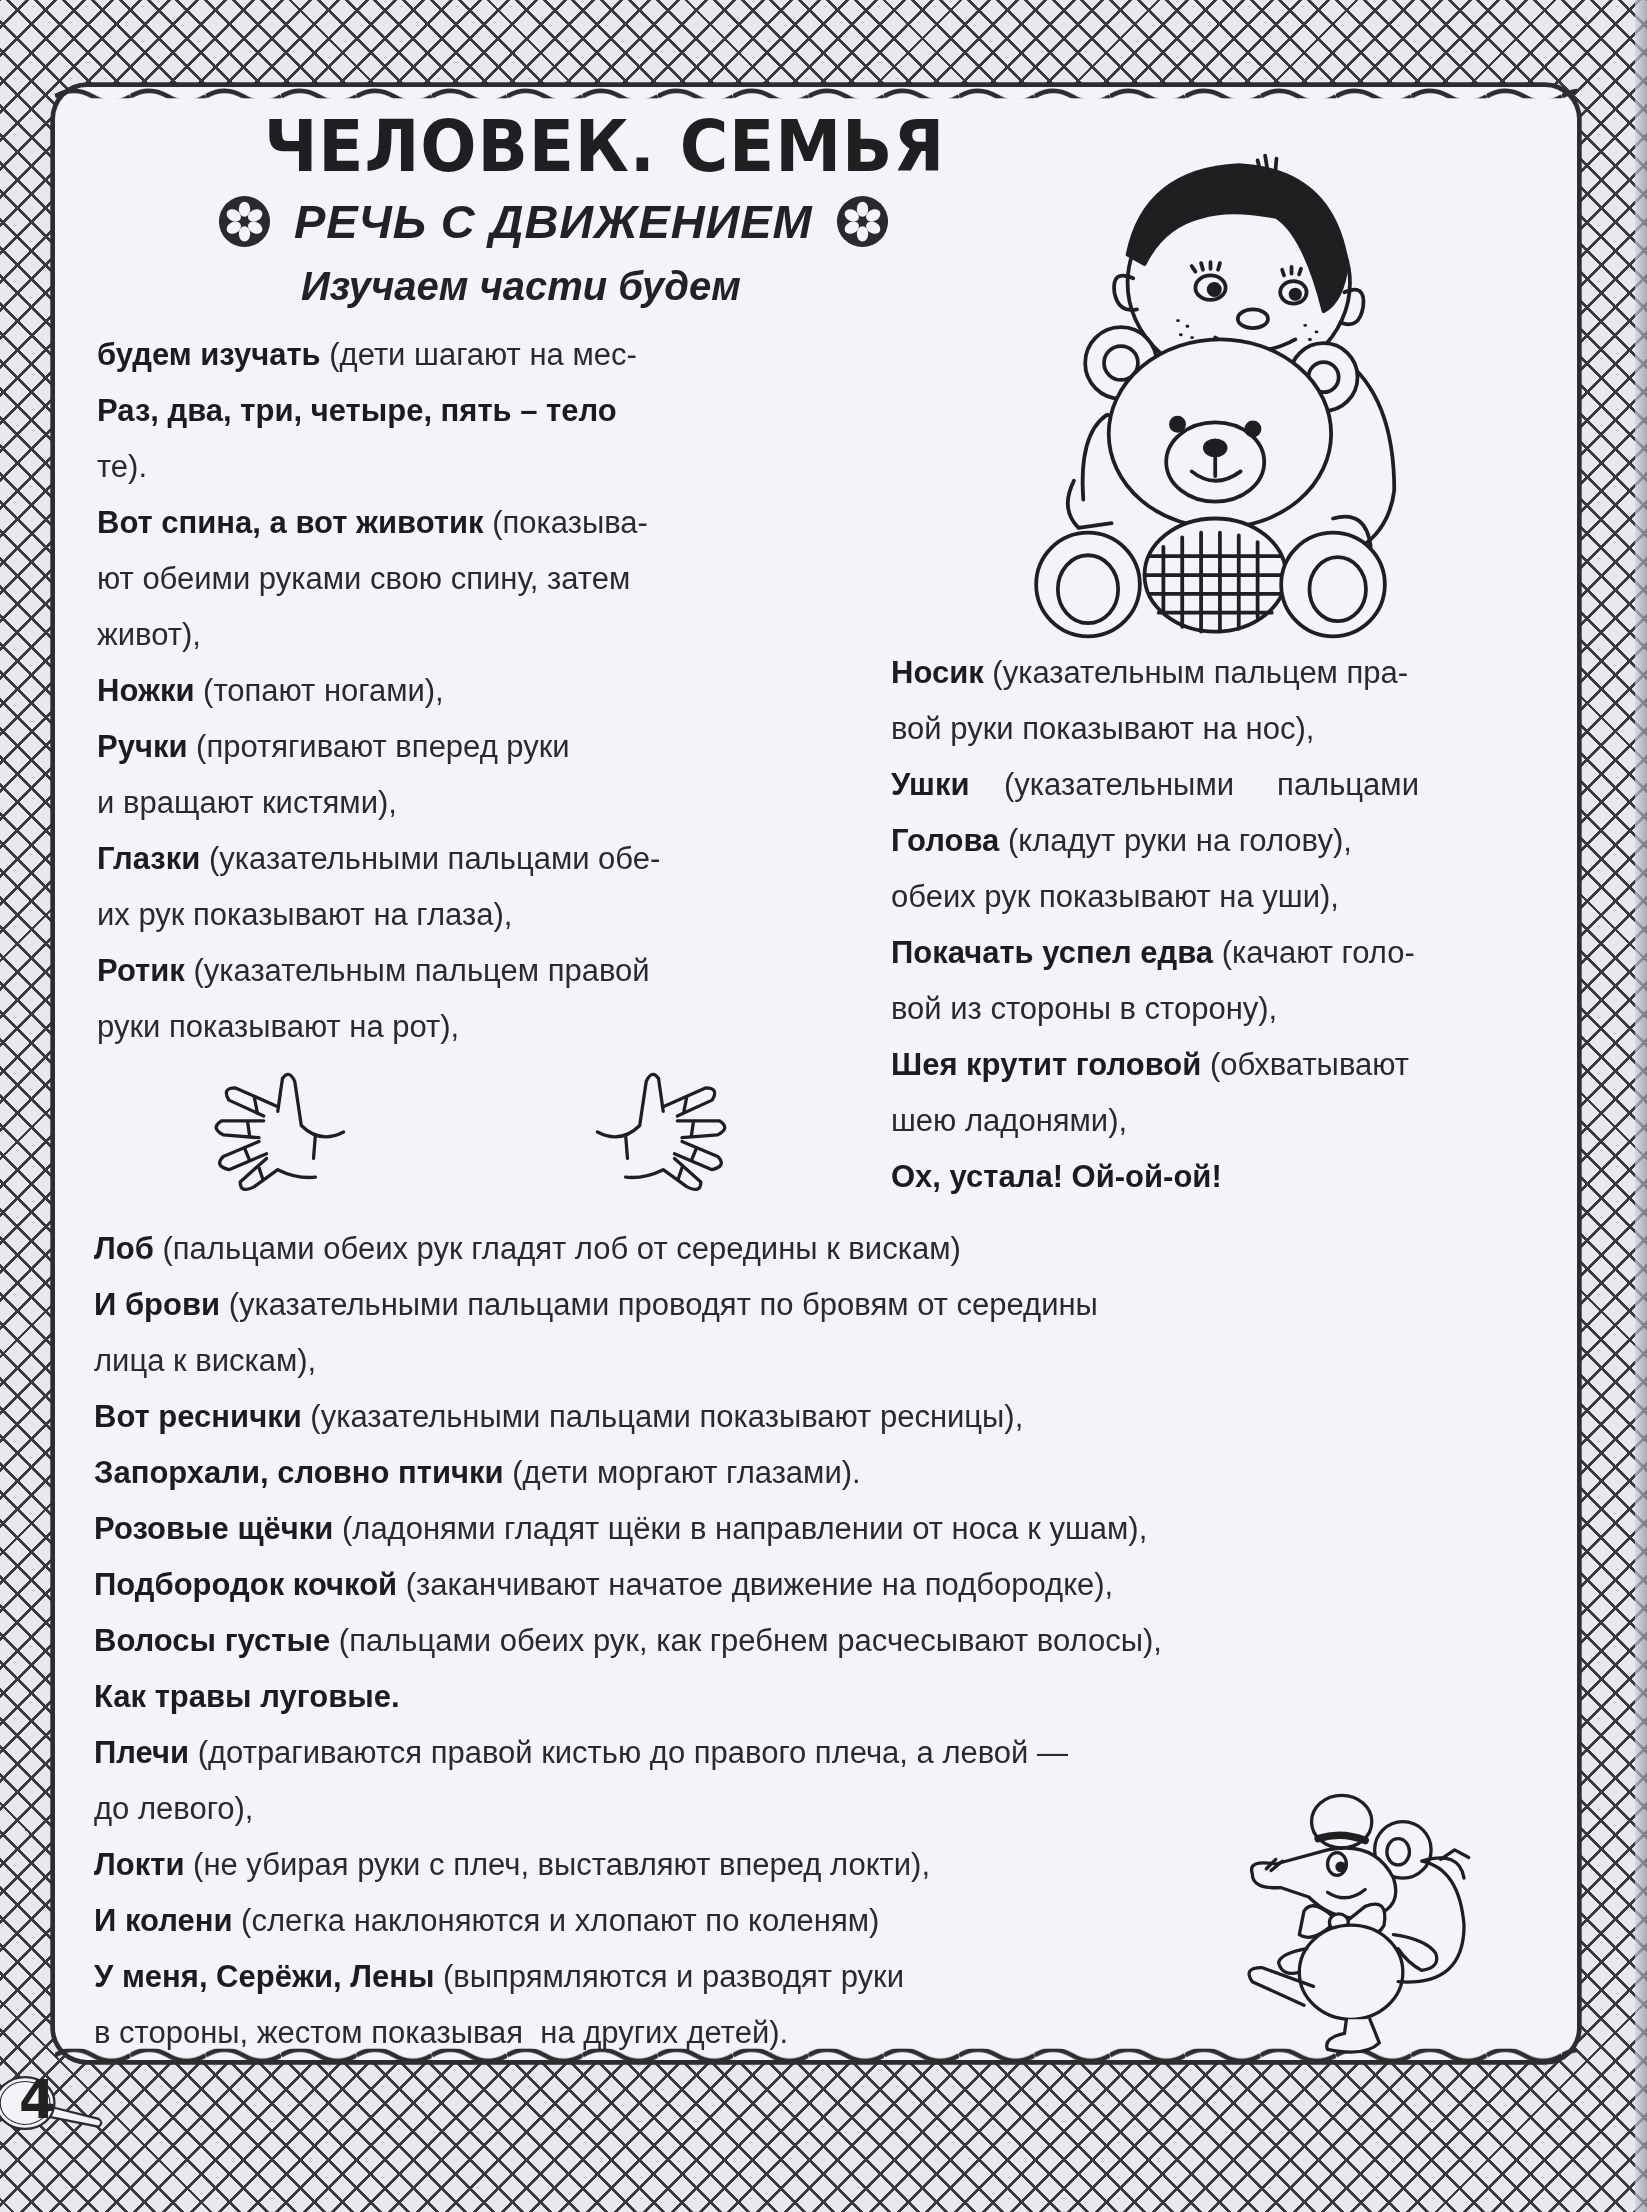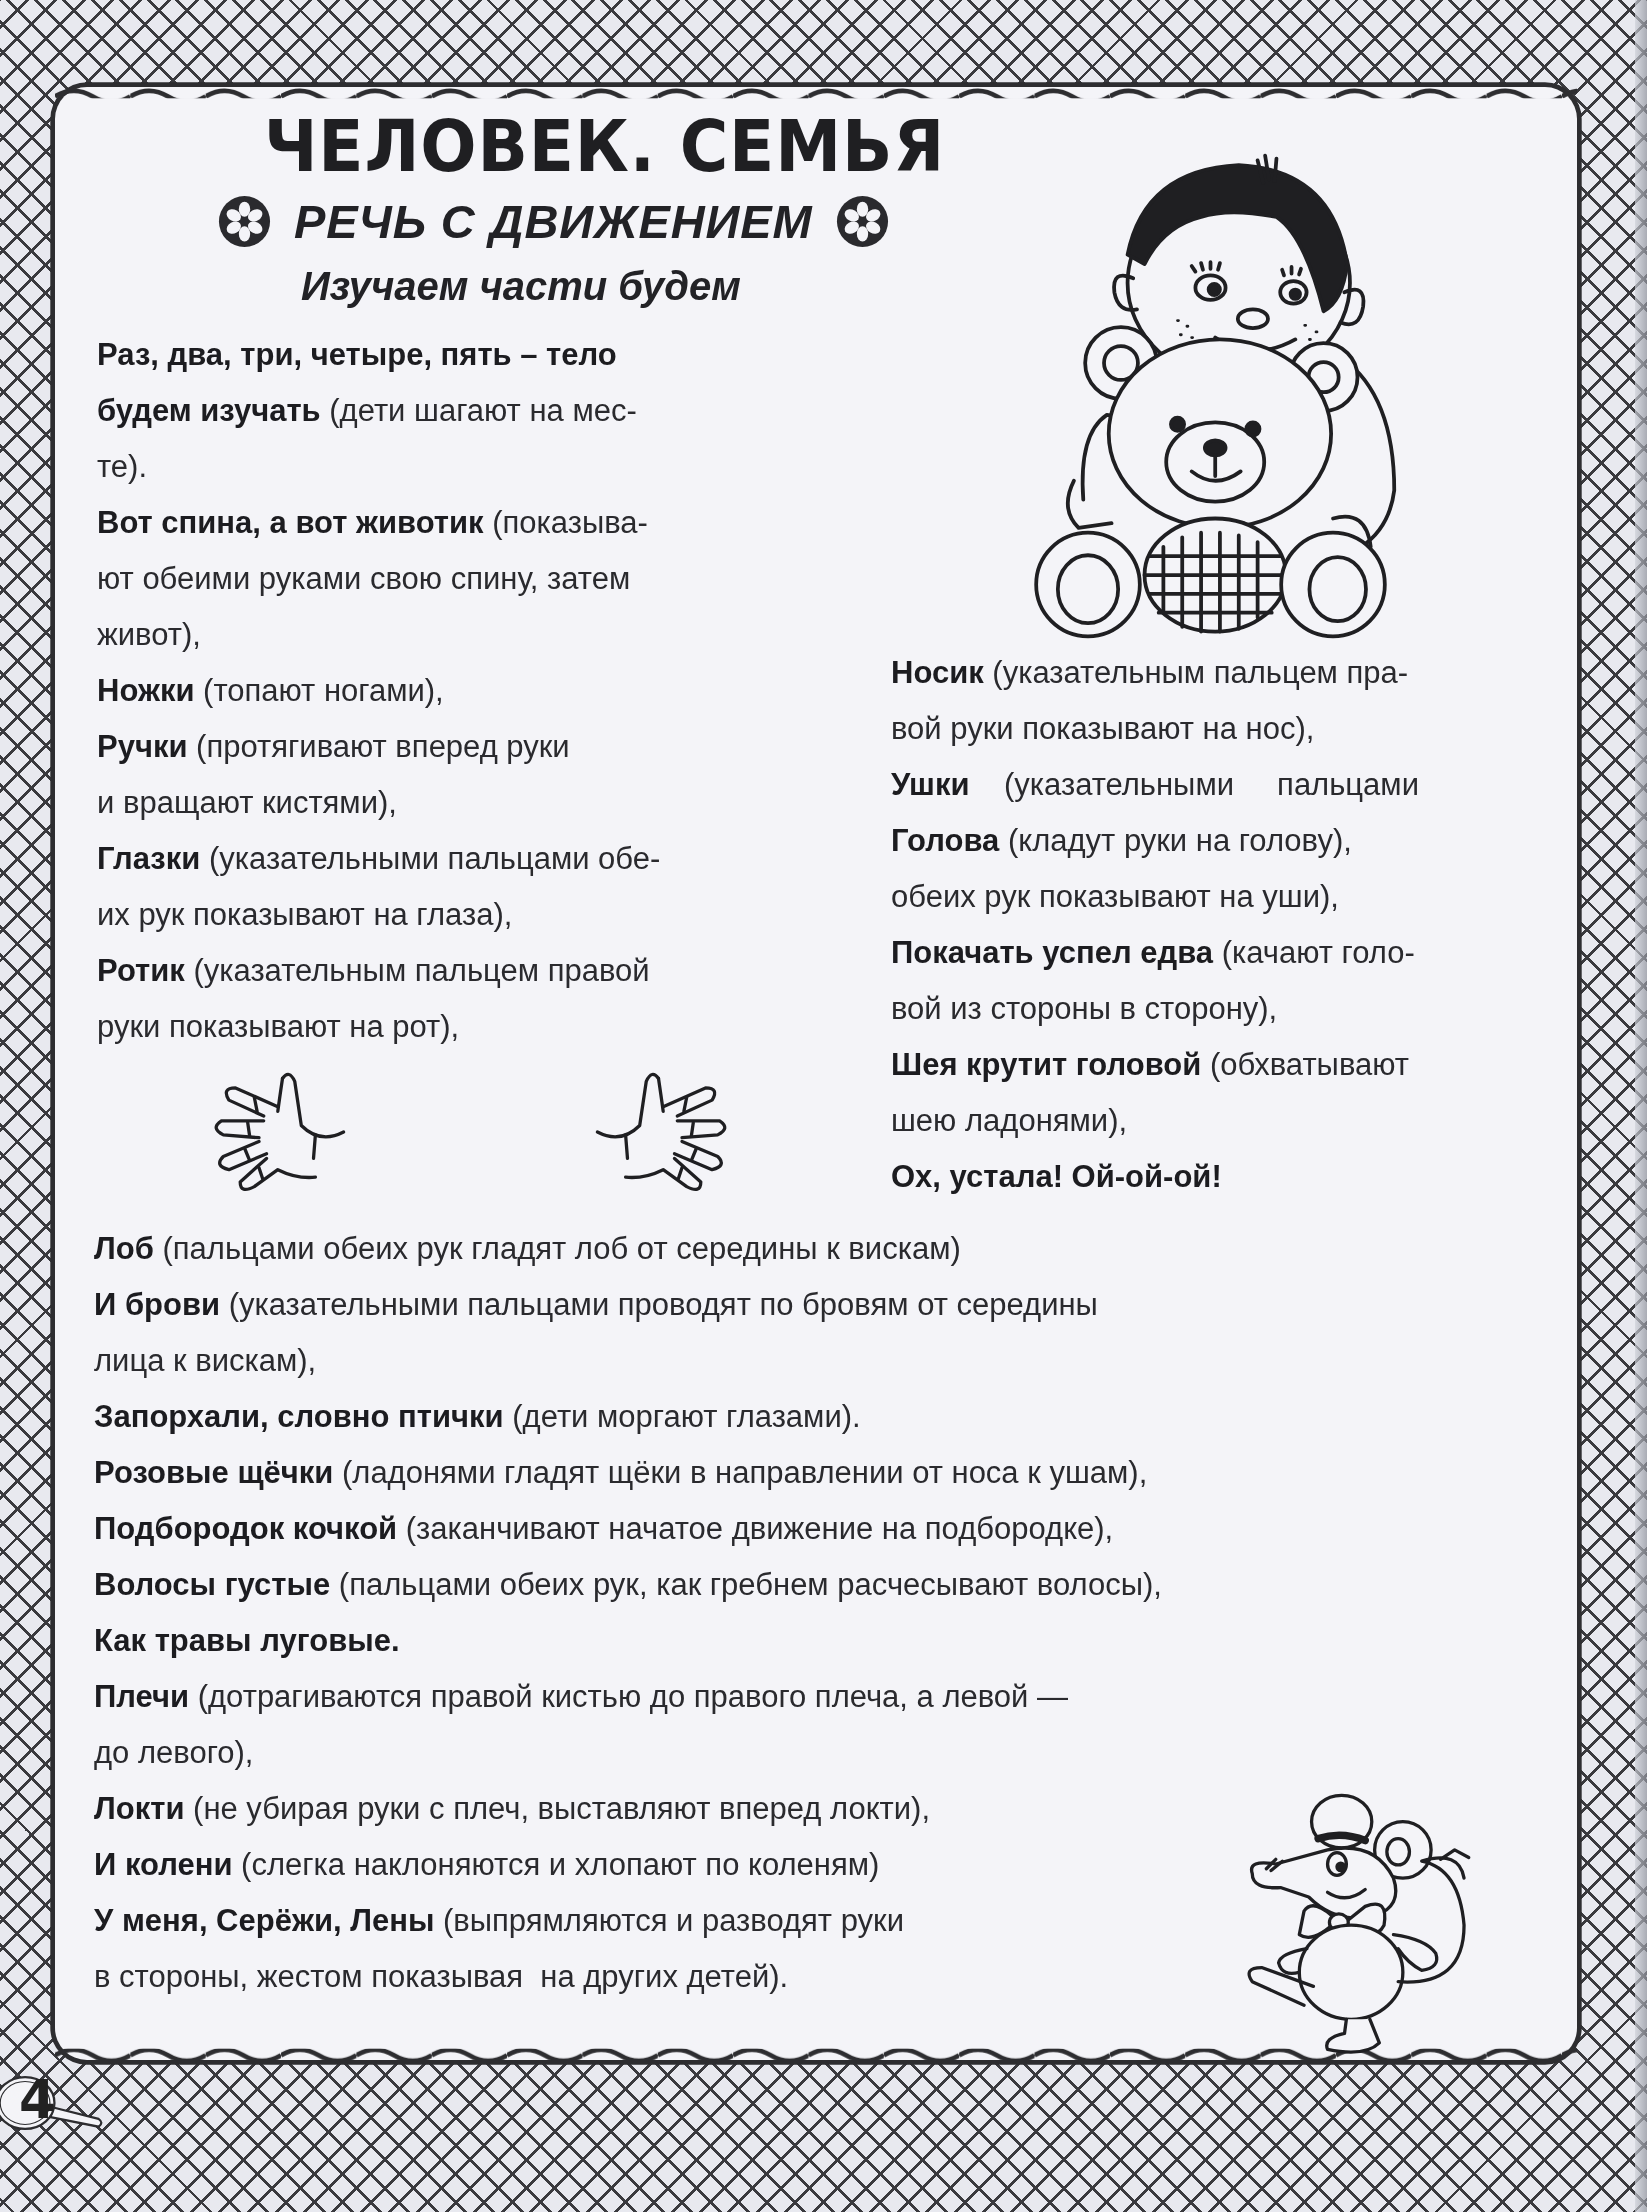--- a/index.html
+++ b/index.html
@@ -118,22 +118,22 @@
         <ellipse cx="16.7" cy="34.5" rx="6" ry="8" transform="rotate(60 16.7 34.5)"></ellipse>
         <ellipse cx="39.3" cy="34.5" rx="6" ry="8" transform="rotate(-60 39.3 34.5)"></ellipse>
       </g>
       <circle cx="28" cy="28" r="4.5" fill="#2a2a2e"></circle>
     </svg>
   </div>
 
   <h2 class="section-title">Изучаем части будем</h2>
 
   <div class="verse" id="verse-left-top">
+    <div class="line"><b>будем изучать</b><span class="norm"> (дети шагают на мес-</span></div>
     <div class="line"><b>Раз, два, три, четыре, пять – тело</b><span class="norm"></span></div>
-    <div class="line"><b>будем изучать</b><span class="norm"> (дети шагают на мес-</span></div>
     <div class="line"><b></b><span class="norm">те).</span></div>
     <div class="line"><b>Вот спина, а вот животик</b><span class="norm"> (показыва-</span></div>
     <div class="line"><b></b><span class="norm">ют обеими руками свою спину, затем</span></div>
     <div class="line"><b></b><span class="norm">живот),</span></div>
     <div class="line"><b>Ножки</b><span class="norm"> (топают ногами),</span></div>
     <div class="line"><b>Ручки</b><span class="norm"> (протягивают вперед руки</span></div>
     <div class="line"><b></b><span class="norm">и вращают кистями),</span></div>
     <div class="line"><b>Глазки</b><span class="norm"> (указательными пальцами обе-</span></div>
     <div class="line"><b></b><span class="norm">их рук показывают на глаза),</span></div>
     <div class="line"><b>Ротик</b><span class="norm"> (указательным пальцем правой</span></div>
@@ -150,20 +150,21 @@
     <div class="line"><b></b><span class="norm">вой из стороны в сторону),</span></div>
     <div class="line"><b>Шея крутит головой</b><span class="norm"> (обхватывают</span></div>
     <div class="line"><b></b><span class="norm">шею ладонями),</span></div>
     <div class="line"><b>Ох, устала! Ой-ой-ой!</b><span class="norm"></span></div>
   </div>
 
   <div class="verse" id="verse-bottom">
     <div class="line"><b>Лоб</b><span class="norm"> (пальцами обеих рук гладят лоб от середины к вискам)</span></div>
     <div class="line"><b>И брови</b><span class="norm"> (указательными пальцами проводят по бровям от середины</span></div>
     <div class="line"><b></b><span class="norm">лица к вискам),</span></div>
+    <div class="line"><b>Вот реснички</b><span class="norm"> (указательными пальцами показывают ресницы),</span></div>
     <div class="line"><b>Запорхали, словно птички</b><span class="norm"> (дети моргают глазами).</span></div>
     <div class="line"><b>Розовые щёчки</b><span class="norm"> (ладонями гладят щёки в направлении от носа к ушам),</span></div>
     <div class="line"><b>Подбородок кочкой</b><span class="norm"> (заканчивают начатое движение на подбородке),</span></div>
     <div class="line"><b>Волосы густые</b><span class="norm"> (пальцами обеих рук, как гребнем расчесывают волосы),</span></div>
     <div class="line"><b>Как травы луговые.</b><span class="norm"></span></div>
     <div class="line"><b>Плечи</b><span class="norm"> (дотрагиваются правой кистью до правого плеча, а левой —</span></div>
     <div class="line"><b></b><span class="norm">до левого),</span></div>
     <div class="line"><b>Локти</b><span class="norm"> (не убирая руки с плеч, выставляют вперед локти),</span></div>
     <div class="line"><b>И колени</b><span class="norm"> (слегка наклоняются и хлопают по коленям)</span></div>
     <div class="line"><b>У меня, Серёжи, Лены</b><span class="norm"> (выпрямляются и разводят руки</span></div>

